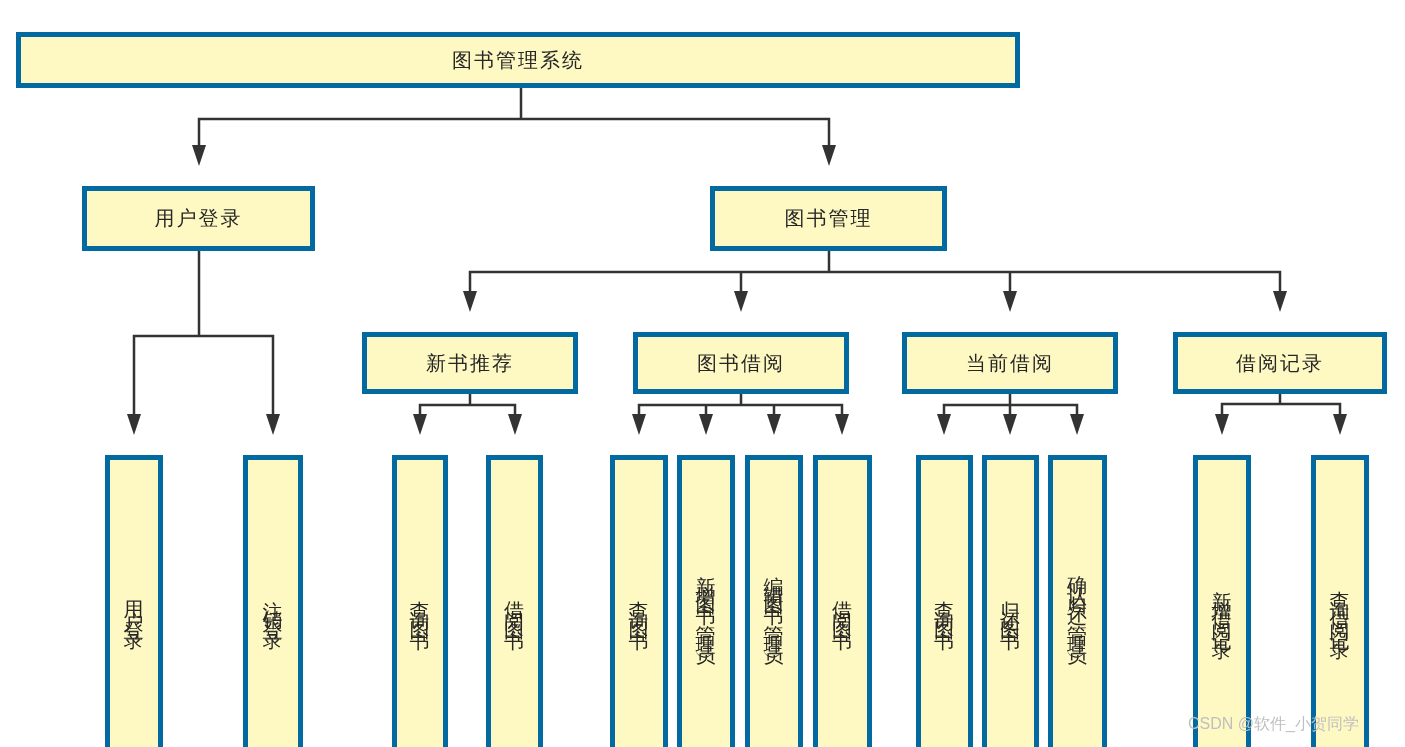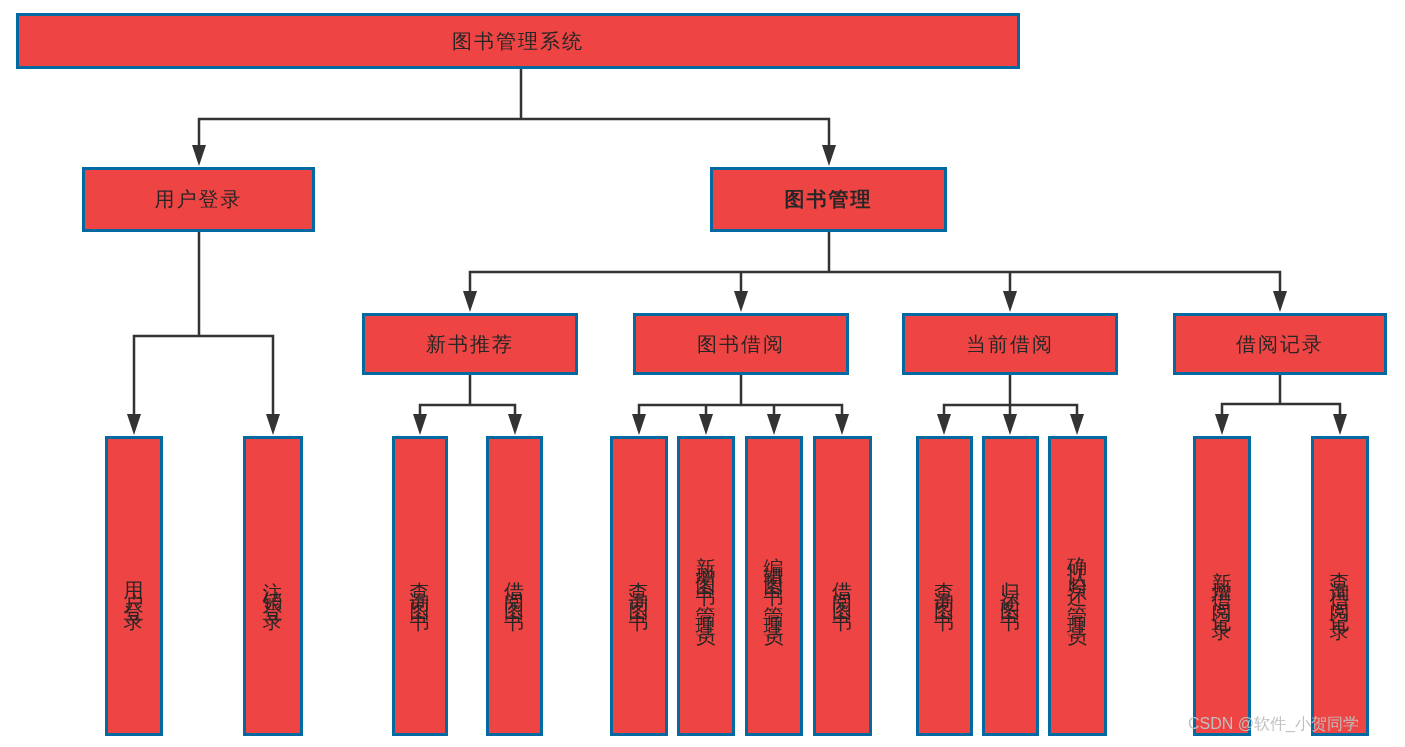--- a/index.html
+++ b/index.html
@@ -14,45 +14,46 @@
   }
   svg.wires {
     position: absolute;
     left: 0; top: 0;
     width: 1405px; height: 747px;
     pointer-events: none;
   }
   .node {
     position: absolute;
     box-sizing: border-box;
-    border: 3px solid #0369a1;
-    background: #ef4444;
+    border: 5px solid #0369a1;
+    background: #fef9c3;
     display: flex;
     align-items: center;
     justify-content: center;
     text-align: center;
+    margin-top: 19px;
   }
   .node .h {
     font-size: 20px;
     letter-spacing: 2px;
     white-space: nowrap;
   }
   .leaf { top: 436px; height: 300px; }
   .leaf .v {
     writing-mode: vertical-rl;
     text-orientation: mixed;
     font-size: 20px;
     line-height: 1;
     letter-spacing: 10px;
     white-space: nowrap;
   }
   
   .b-root    { left: 16px;   top: 13px;  width: 1004px; height: 56px; }
   .b-login   { left: 82px;   top: 167px; width: 233px;  height: 65px; }
-  .b-mgmt    { left: 710px;  top: 167px; width: 237px;  height: 65px; font-weight: bold; }
+  .b-mgmt    { left: 710px;  top: 167px; width: 237px;  height: 65px; }
   .b-rec     { left: 362px;  top: 313px; width: 216px;  height: 62px; }
   .b-borrow  { left: 633px;  top: 313px; width: 216px;  height: 62px; }
   .b-current { left: 902px;  top: 313px; width: 216px;  height: 62px; justify-content: center; }
   .b-record  { left: 1173px; top: 313px; width: 214px;  height: 62px; }
   .l-1  { left: 105px;  width: 58px; }
   .l-2  { left: 243px;  width: 60px; }
   .l-3  { left: 392px;  width: 56px; }
   .l-4  { left: 486px;  width: 57px; }
   .l-5  { left: 610px;  width: 58px; }
   .l-6  { left: 677px;  width: 58px; }

